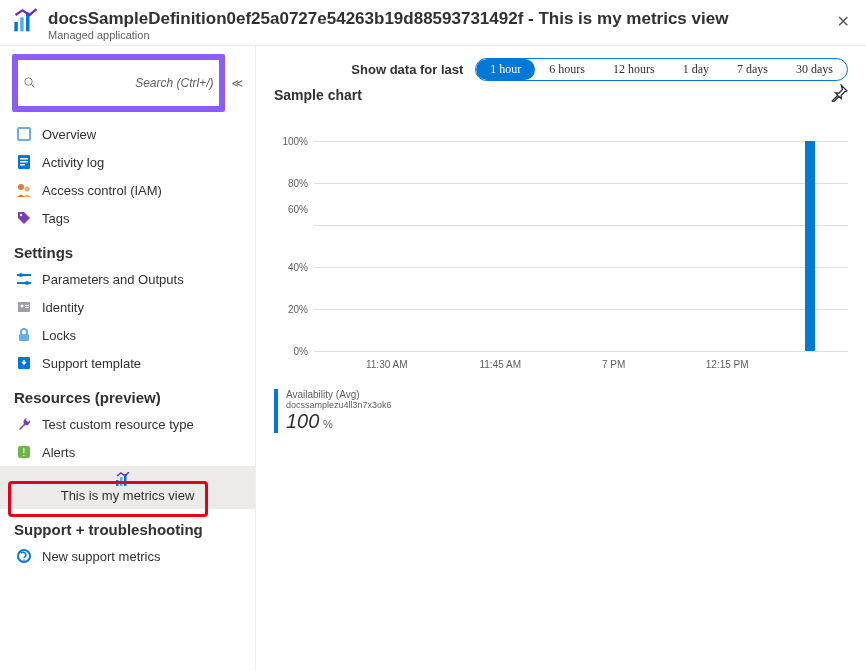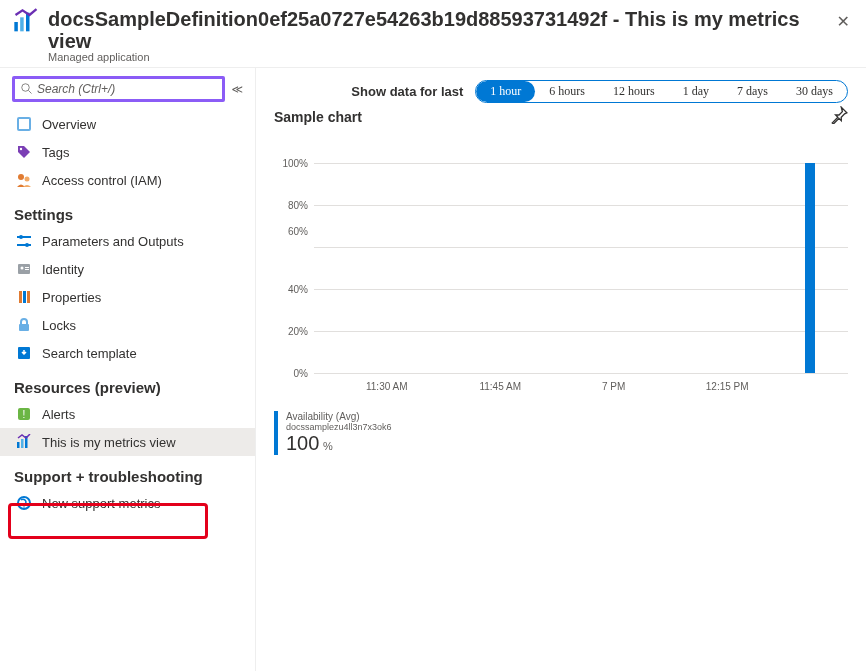--- a/index.html
+++ b/index.html
@@ -1,30 +1,30 @@
 <!DOCTYPE html>
 <html><head>
 <meta charset="utf-8">
 <style>
   * { box-sizing: border-box; margin: 0; padding: 0; }
   body { font-family: "Segoe UI", Arial, sans-serif; font-size: 13px; color: #323130; background: #fff; width: 866px; height: 671px; overflow: hidden; }
   .header { display: flex; align-items: flex-start; padding: 8px 12px 4px 12px; border-bottom: 1px solid #eee; }
   .header-icon { width: 28px; height: 28px; margin-right: 8px; flex-shrink: 0; }
   .header-text { flex: 1; }
-  .header-title { font-size: 20px; font-weight: 600; color: #323130; line-height: 22px; }
+  .header-title { font-size: 17px; font-weight: 600; color: #323130; line-height: 22px; }
   .header-subtitle { font-size: 11px; color: #605e5c; margin-top: -1px; }
   .close-btn { font-size: 16px; color: #605e5c; cursor: pointer; padding: 4px; }
   .body { display: flex; height: calc(100% - 46px); }
   .sidebar { width: 256px; border-right: 1px solid #eee; padding: 8px 0; overflow-y: auto; position: relative; }
   .search-wrap { padding: 0 12px 8px 12px; display:flex; align-items:center; }
-  .search { flex:1; display: flex; align-items: center; border: 3px solid #8b5cf6; border-radius: 2px; padding: 3px 6px; color: #605e5c; font-style: italic; font-size: 12px; }
+  .search { flex:1; display: flex; align-items: center; border: 6px solid #8b5cf6; border-radius: 2px; padding: 16px 6px; color: #605e5c; font-style: italic; font-size: 12px; justify-content: space-between; }
   .search svg { margin-right: 4px; }
   .collapse-caret { font-size:11px; color:#605e5c; margin-left:6px; cursor:pointer; }
   .side-item { display: flex; align-items: center; padding: 6px 16px; cursor: pointer; font-size: 13px; color: #323130; }
-  .side-item.selected { background: #edebe9; }
+  .side-item.selected { background: #edebe9; flex-direction: column; }
   .side-item .icon { width: 16px; height: 16px; margin-right: 10px; flex-shrink: 0; display:flex; align-items:center; justify-content:center; }
   .side-group { font-weight: 600; font-size: 15px; padding: 12px 14px 4px 14px; color: #323130; }
   .highlight-box { position: absolute; border: 3px solid #e3001b; border-radius: 4px; left: 8px; width: 200px; height: 36px; pointer-events: none; }
   .main { flex: 1; padding: 12px 18px; display:flex; flex-direction:column; }
   .timerange-row { display: flex; align-items: center; justify-content: flex-end; gap: 0; font-size: 13px; margin-bottom: 3px; }
   .timerange-label { font-weight: 600; margin-right: 12px; }
   .pill-group { display: flex; border: 1px solid #0078d4; border-radius: 14px; overflow: hidden; font-family: Liberation Serif, serif; }
   .pill { padding: 3px 14px; font-size: 12px; color: #323130; cursor: pointer; }
   .pill.active { background: #0078d4; color: #fff; border-radius: 12px; }
   .chart-header { display: flex; justify-content: space-between; align-items: center; margin-bottom: 6px; }
@@ -35,21 +35,21 @@
   .y-tick { position:absolute; right:4px; font-size:10px; color:#605e5c; transform: translateY(-50%); }
   .grid { position:absolute; left:40px; right:0; top:0; bottom:30px; }
   .grid-line { position:absolute; left:0; right:0; border-top:1px solid #e1dfdd; }
   .bar { position:absolute; width:10px; background:#0078d4; bottom:0; }
   .x-axis { position:absolute; left:40px; right:0; bottom:0; height:26px; }
   .x-tick { position:absolute; font-size:10px; color:#605e5c; transform:translateX(-50%); top:4px; }
   .legend { display:flex; align-items:flex-start; margin-top:8px; }
   .legend-bar { width:4px; height:44px; background:#0078d4; margin-right:8px; }
   .legend-text .lname { font-size:10px; color:#605e5c; }
   .legend-text .lsub { font-size:9px; color:#605e5c; }
-  .legend-text .lval { font-size:20px; font-weight:400; color:#323130; }
+  .legend-text .lval { font-size:20px; font-weight:400; color:#323130;font-style:italic; }
   .legend-text .lunit { font-size:11px; color:#605e5c; }
 </style>
 </head>
 <body>
 
 <div class="header">
   <span class="header-icon">
     <svg viewBox="0 0 24 24" width="28" height="28">
         <rect x="2" y="12" width="3" height="8" fill="#0078d4"></rect>
         <rect x="7" y="8" width="3" height="12" fill="#50b0e8"></rect>
@@ -82,37 +82,48 @@
           <svg width="16" height="16">
             <rect x="1" y="1" width="14" height="14" rx="2" fill="#69afe5"></rect>
             <rect x="3" y="3" width="10" height="10" fill="#fff"></rect>
           </svg>
         </span>
       <span>Overview</span>
     </div>
     <div class="side-item">
       <span class="icon">
           <svg width="16" height="16">
-            <path d="M2 2 L8 2 L14 8 L8 14 L2 8 Z" fill="#7b3fb5"></path>
-            <circle cx="5" cy="5" r="1.2" fill="#fff"></circle>
-          </svg>
-        </span>
-      <span>Tags</span>
+            <rect x="2" y="1" width="12" height="14" rx="1" fill="#0078d4"></rect>
+            <rect x="4" y="4" width="8" height="1.5" fill="#fff"></rect>
+            <rect x="4" y="7" width="8" height="1.5" fill="#fff"></rect>
+            <rect x="4" y="10" width="5" height="1.5" fill="#fff"></rect>
+          </svg>
+        </span>
+      <span>Activity log</span>
     </div>
     <div class="side-item">
       <span class="icon">
           <svg width="16" height="16">
             <circle cx="5" cy="5" r="3" fill="#e07b32"></circle>
             <circle cx="11" cy="7" r="2.5" fill="#f2a965"></circle>
             <path d="M1 15 Q5 10 9 15" fill="#e07b32"></path>
             <path d="M7 15 Q11 11 15 15" fill="#f2a965"></path>
           </svg>
         </span>
       <span>Access control (IAM)</span>
     </div>
+    <div class="side-item">
+      <span class="icon">
+          <svg width="16" height="16">
+            <path d="M2 2 L8 2 L14 8 L8 14 L2 8 Z" fill="#7b3fb5"></path>
+            <circle cx="5" cy="5" r="1.2" fill="#fff"></circle>
+          </svg>
+        </span>
+      <span>Tags</span>
+    </div>
 
     <div class="side-group">Settings</div>
     <div class="side-item">
         <span class="icon">
           <svg width="16" height="16">
             <rect x="1" y="3" width="14" height="2" fill="#0078d4"></rect>
             <rect x="1" y="11" width="14" height="2" fill="#0078d4"></rect>
             <circle cx="5" cy="4" r="2" fill="#0078d4"></circle>
             <circle cx="11" cy="12" r="2" fill="#0078d4"></circle>
           </svg>
@@ -126,47 +137,45 @@
             <circle cx="6" cy="7" r="1.5" fill="#fff"></circle>
             <rect x="9" y="6" width="4" height="1" fill="#fff"></rect>
             <rect x="9" y="8" width="4" height="1" fill="#fff"></rect>
           </svg>
         </span>
         <span>Identity</span>
       </div>
     <div class="side-item">
         <span class="icon">
           <svg width="16" height="16">
-            <rect x="3" y="2" width="3" height="12" fill="#e07b32"></rect>
-            <rect x="7" y="2" width="3" height="12" fill="#0078d4"></rect>
-            <rect x="11" y="2" width="3" height="12" fill="#e07b32"></rect>
-          </svg>
-        </span>
-        <span>Properties</span>
-      </div>
-    <div class="side-item">
-        <span class="icon">
-          <svg width="16" height="16">
             <rect x="3" y="7" width="10" height="7" rx="1" fill="#69afe5"></rect>
             <path d="M5 7 V5 a3 3 0 0 1 6 0 V7" stroke="#69afe5" stroke-width="2" fill="none"></path>
           </svg>
         </span>
         <span>Locks</span>
       </div>
     <div class="side-item">
         <span class="icon">
           <svg width="16" height="16">
             <rect x="2" y="2" width="12" height="12" rx="1" fill="#0078d4"></rect>
             <path d="M8 5 v4 M6 7 l2 2 l2 -2" stroke="#fff" stroke-width="1.5" fill="none"></path>
           </svg>
         </span>
-        <span>Search template</span>
+        <span>Support template</span>
       </div>
 
     <div class="side-group">Resources (preview)</div>
+    <div class="side-item">
+        <span class="icon">
+          <svg width="16" height="16">
+            <path d="M11 2 a4 4 0 0 0 -3 6 L3 13 l1 1 L9 9 a4 4 0 0 0 5 -5 l-2 2 l-2 -2 z" fill="#7b3fb5"></path>
+          </svg>
+        </span>
+        <span>Test custom resource type</span>
+      </div>
 
     <div class="side-item">
         <span class="icon">
           <svg width="16" height="16">
             <rect x="2" y="2" width="12" height="12" rx="2" fill="#6bb644"></rect>
             <text x="8" y="12" font-size="10" text-anchor="middle" fill="#fff">!</text>
           </svg>
         </span>
         <span>Alerts</span>
       </div>

